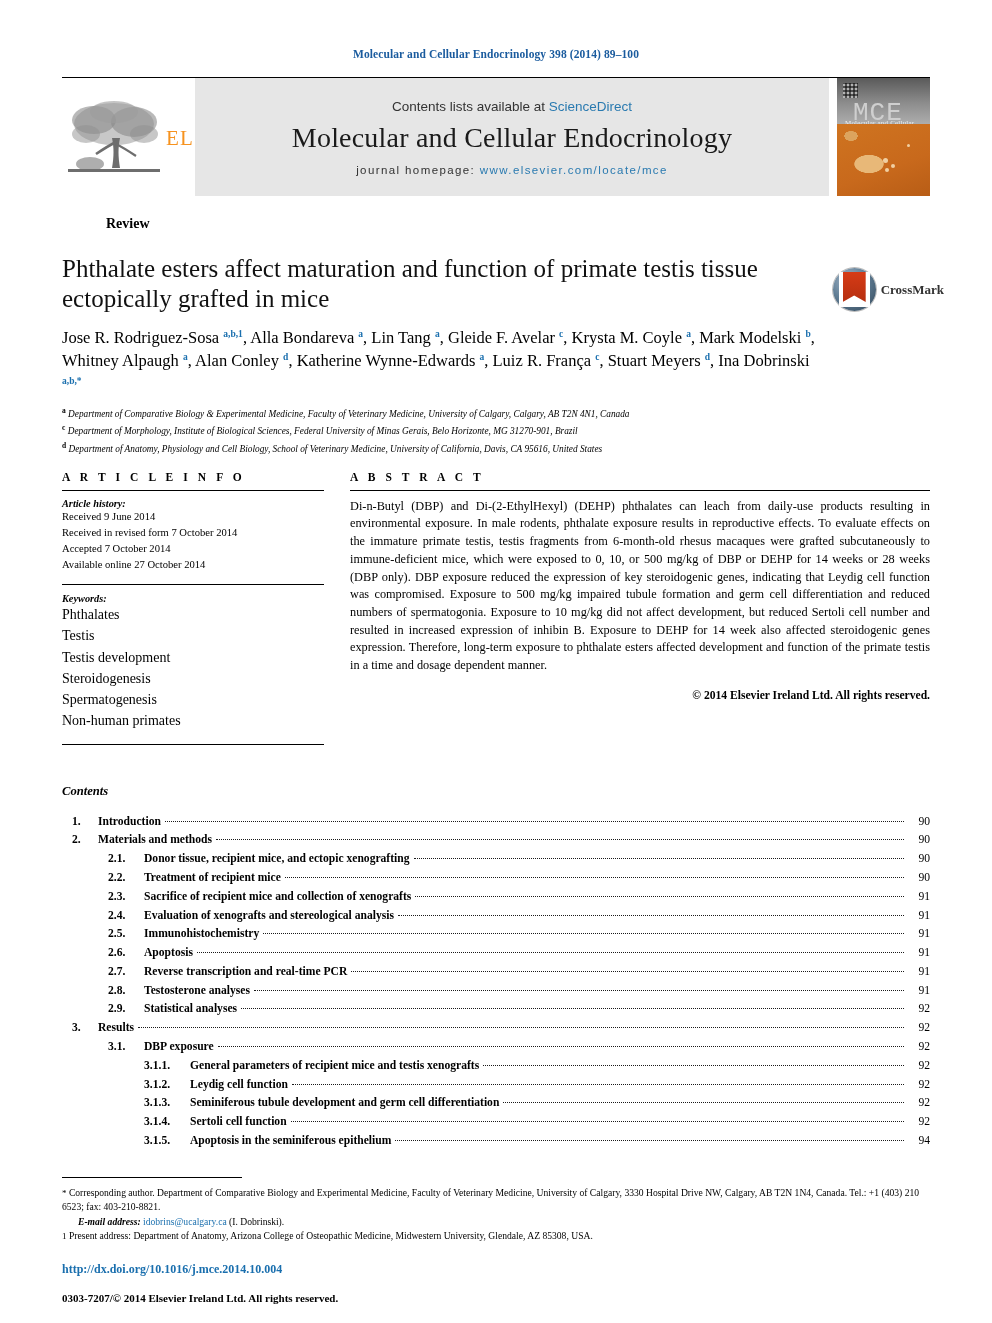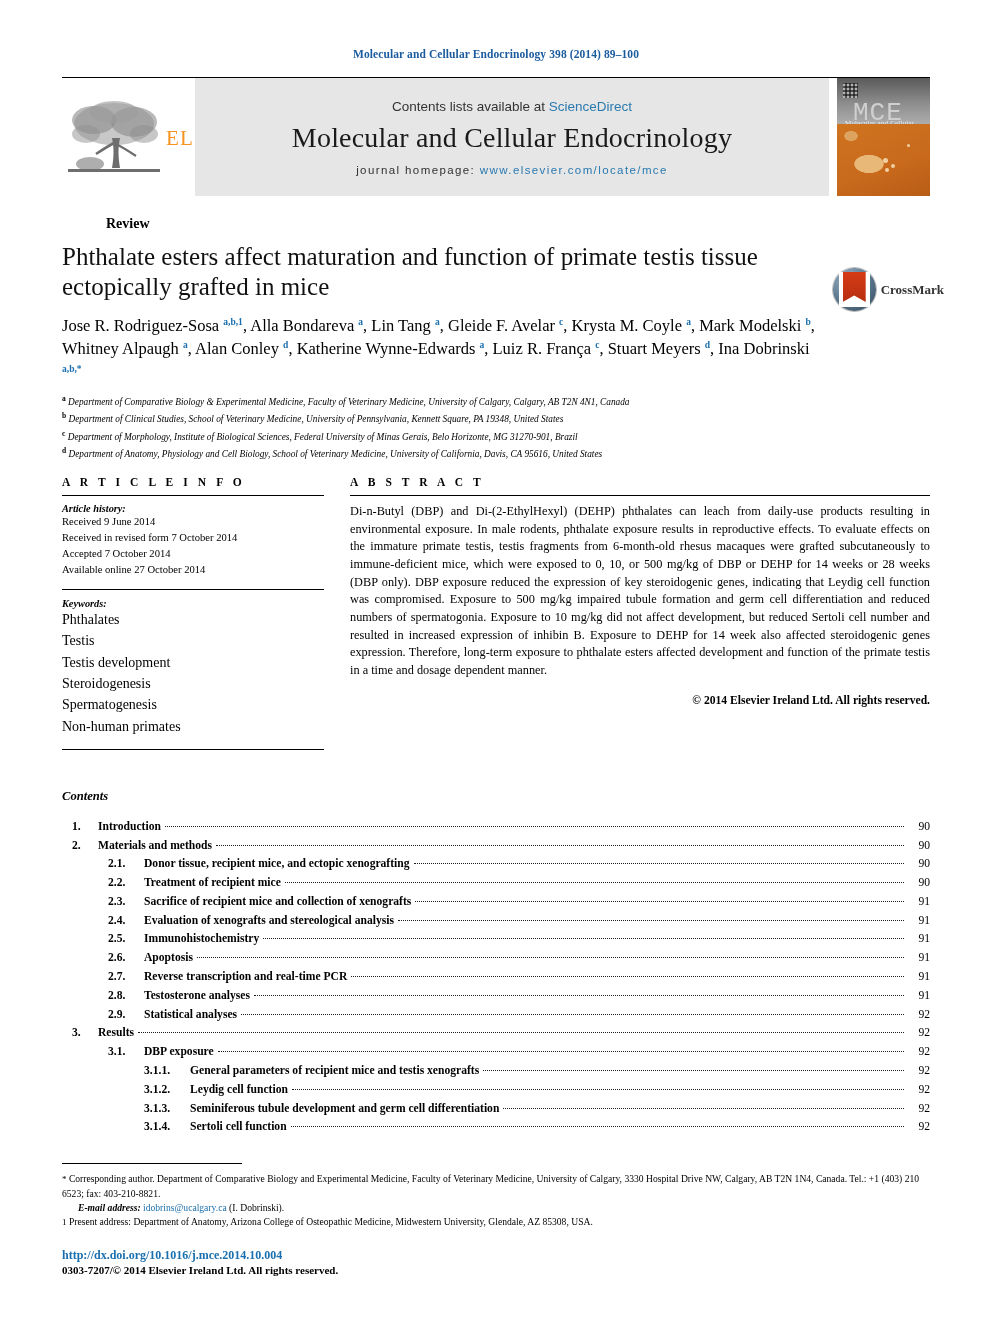--- a/index.html
+++ b/index.html
@@ -140,21 +140,21 @@
     margin-top: 20px;
     font-family: "Liberation Serif", serif;
     font-weight: bold;
     font-size: 14px;
     margin-left: 44px;
   }
   .art-title {
     font-family: "Liberation Serif", serif;
     font-size: 25px;
     line-height: 1.18;
-    margin-top: 10px;
+    margin-top: 22px;
     max-width: 740px;
     color: #111;
   }
   .authors {
     font-family: "Liberation Serif", serif;
     font-size: 16.5px;
     line-height: 1.42;
     margin-top: 13px;
     max-width: 760px;
   }
@@ -290,21 +290,21 @@
     margin-top: 18px;
     font-family: "Liberation Serif", serif;
     font-size: 12px;
     color: #1a6fae;
     font-weight: bold;
   }
   .issn-line {
     font-family: "Liberation Serif", serif;
     font-size: 11px;
     font-weight: bold;
-    margin-top: 1px;
+    margin-top: 15px;
   }
 </style>
 </head>
 <body>
 
 <div class="page">
 
   <div class="running-head">Molecular and Cellular Endocrinology 398 (2014) 89–100</div>
 
   <div class="masthead">
@@ -362,21 +362,20 @@
     <div class="cm-text">CrossMark</div>
   </div>
 
   <div class="art-type">Review</div>
   <div class="art-title">Phthalate esters affect maturation and function of primate testis tissue ectopically grafted in mice</div>
 
   <div class="authors"><span>Jose R. Rodriguez-Sosa </span><sup>a,b,1</sup>, <span>Alla Bondareva </span><sup>a</sup>, <span>Lin Tang </span><sup>a</sup>, <span>Gleide F. Avelar </span><sup>c</sup>, <span>Krysta M. Coyle </span><sup>a</sup>, <span>Mark Modelski </span><sup>b</sup>, <span>Whitney Alpaugh </span><sup>a</sup>, <span>Alan Conley </span><sup>d</sup>, <span>Katherine Wynne-Edwards </span><sup>a</sup>, <span>Luiz R. França </span><sup>c</sup>, <span>Stuart Meyers </span><sup>d</sup>, <span>Ina Dobrinski </span><sup>a,b,*</sup></div>
 
   <div class="affil">
       <div><sup>a</sup><span> Department of Comparative Biology &amp; Experimental Medicine, Faculty of Veterinary Medicine, University of Calgary, Calgary, AB T2N 4N1, Canada</span></div>
-      <div><sup>b</sup><span> Department of Clinical Studies, School of Veterinary Medicine, University of Pennsylvania, Kennett Square, PA 19348, United States</span></div>
       <div><sup>c</sup><span> Department of Morphology, Institute of Biological Sciences, Federal University of Minas Gerais, Belo Horizonte, MG 31270-901, Brazil</span></div>
       <div><sup>d</sup><span> Department of Anatomy, Physiology and Cell Biology, School of Veterinary Medicine, University of California, Davis, CA 95616, United States</span></div>
     </div>
 
   <div class="info-abstract">
 
     <div class="col-info">
       <div class="sec-head">A R T I C L E   I N F O</div>
       <div class="rule-top">
         <div class="info-label">Article history:</div>
@@ -507,20 +506,26 @@
         <span class="toc-label">Seminiferous tubule development and germ cell differentiation</span>
         <span class="toc-dots"></span>
         <span class="toc-page">92</span>
       </div>
       <div class="toc-row lvl3">
         <span class="toc-num">3.1.4.</span>
         <span class="toc-label">Sertoli cell function</span>
         <span class="toc-dots"></span>
         <span class="toc-page">92</span>
       </div>
+      <div class="toc-row lvl3">
+        <span class="toc-num">3.1.5.</span>
+        <span class="toc-label">Apoptosis in the seminiferous epithelium</span>
+        <span class="toc-dots"></span>
+        <span class="toc-page">94</span>
+      </div>
     </div>
 
   <div class="foot-rule"></div>
   <div class="footnotes">
     <div class="fn">
       <span class="fn-mark">*</span>
       <span>Corresponding author. Department of Comparative Biology and Experimental Medicine, Faculty of Veterinary Medicine, University of Calgary, 3330 Hospital Drive NW, Calgary, AB T2N 1N4, Canada. Tel.: +1 (403) 210 6523; fax: 403-210-8821.</span>
     </div>
     <div class="fn fn-email">
       <i>E-mail address:</i>

